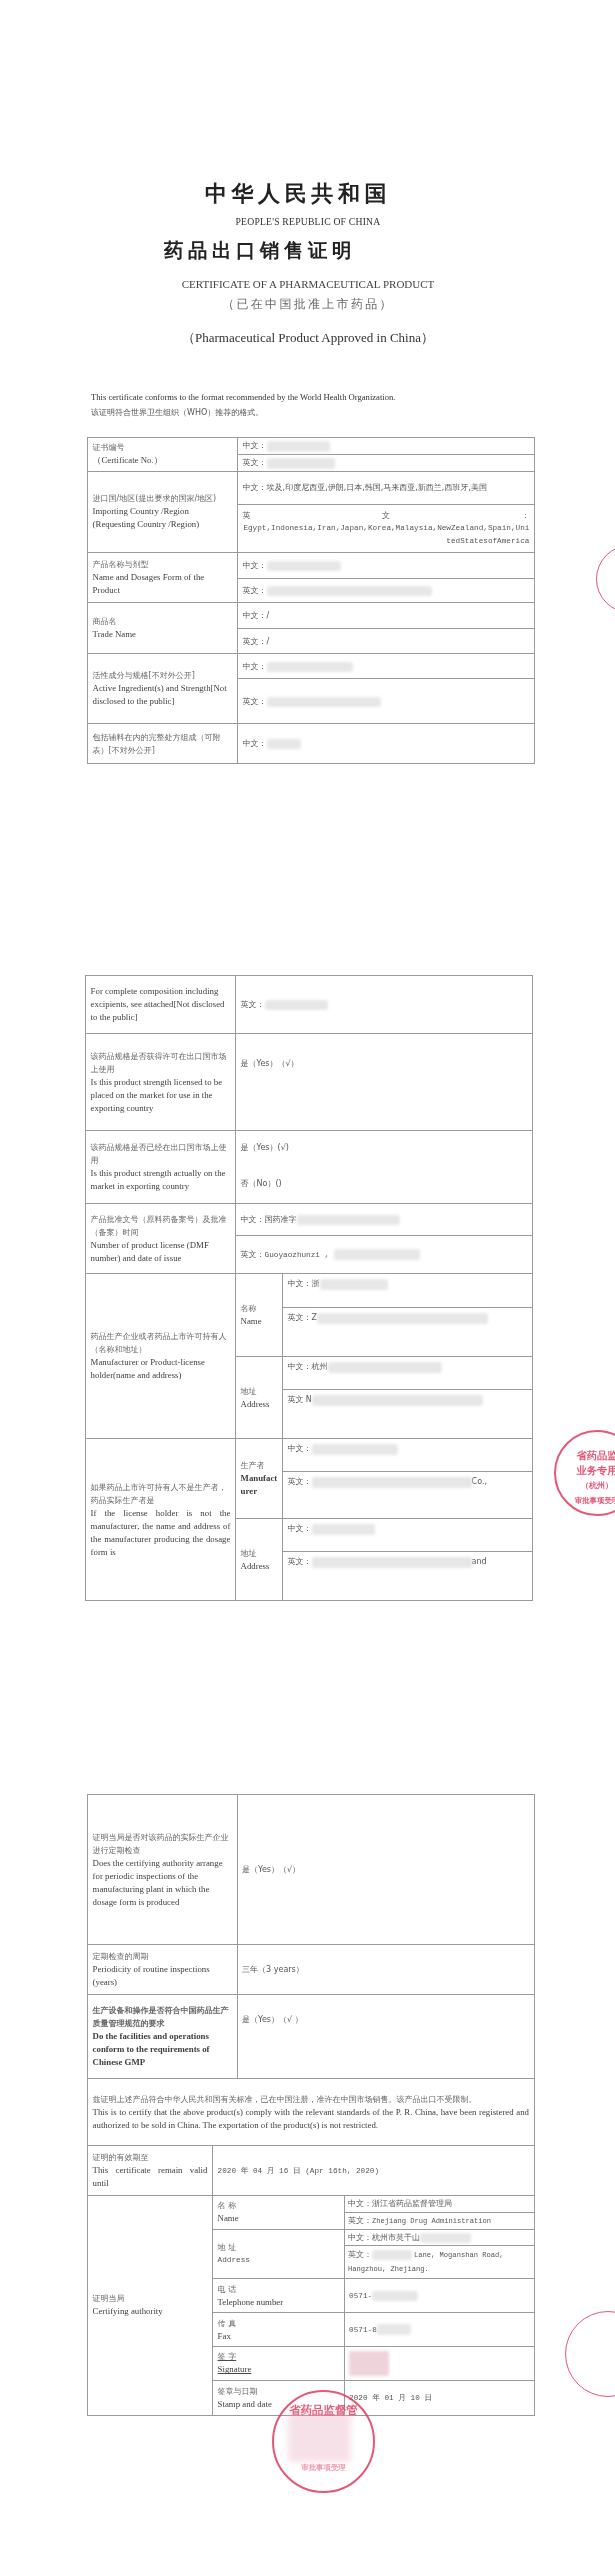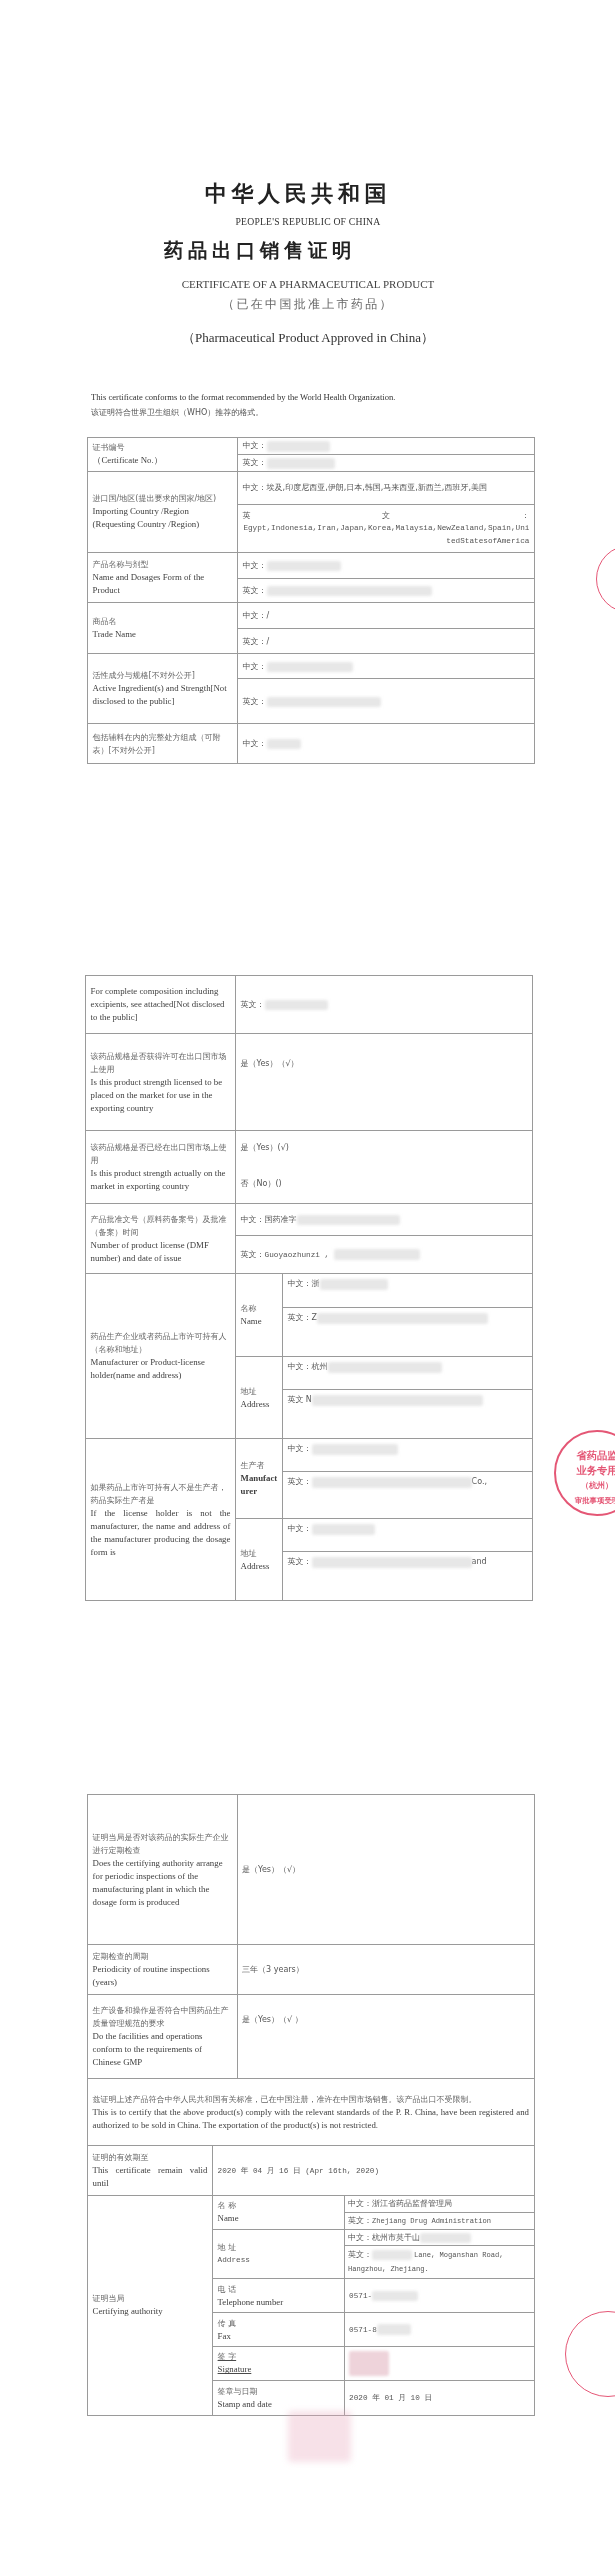--- a/index.html
+++ b/index.html
@@ -352,21 +352,21 @@
       <td colspan="2" style="height:50px;">
         <div class="lbl-cn">定期检查的周期</div>
         <div class="lbl-en">Periodicity of routine inspections (years)</div>
       </td>
       <td colspan="2">
         <span class="val">三年（3 years）</span>
       </td>
     </tr>
 
     <tr>
-      <td colspan="2" style="height:84px;">
+      <td colspan="2" style="height:84px;font-weight:bold;">
         <div class="lbl-cn">生产设备和操作是否符合中国药品生产质量管理规范的要求</div>
         <div class="lbl-en">Do the facilities and operations conform to the requirements of Chinese GMP</div>
       </td>
       <td colspan="2" class="cell-top" style="padding-top:18px;">
         <span class="val">是（Yes）（√ ）</span>
       </td>
     </tr>
 
     <tr>
       <td colspan="4" class="justify" style="height:67px;">
@@ -450,17 +450,21 @@
         <div class="lbl-en">Stamp and date</div>
       </td>
       <td>
         <span class="val-mono">2020 年 01 月 10 日</span>
       </td>
     </tr>
 
   </tbody>
     </table>
 
+  <div class="stamp" style="left:272px;top:2390px;width:103px;height:103px;padding-top:10.3px;font-size:11.4px;line-height:17px;">
+    <span class="s-line">省药品监督管</span>
+    <span class="s-line" style="margin-top:40px;font-size:7.4px;opacity:0.6;">审批事项受理</span>
+  </div>
   <div class="faint-blob" style="left:288px;top:2411px;width:63px;height:51px;"></div>
 
   <div class="stamp" style="left:565px;top:2311px;width:86px;height:86px;border-width:1.7px;"></div>
 </div>
 
 
 </body></html>

